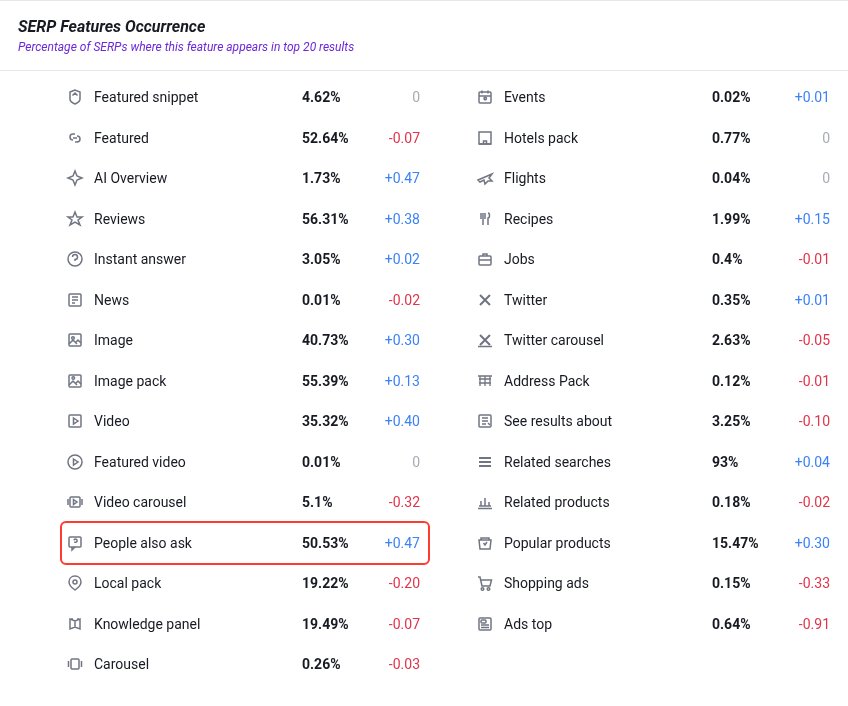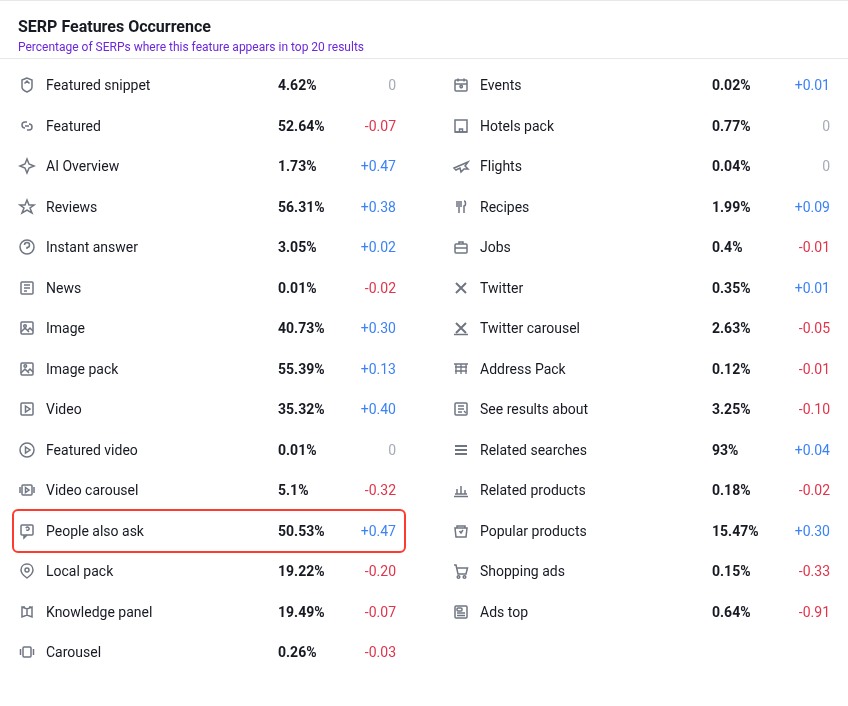--- a/index.html
+++ b/index.html
@@ -5,37 +5,39 @@
   * { box-sizing: border-box; }
   body {
     margin: 0;
     font-family: -apple-system, BlinkMacSystemFont, "Segoe UI", Roboto, Arial, sans-serif;
     background: #fff;
     color: #171a22;
     width: 848px;
   }
   .border-top { border-top: 1px solid #e6e8ea; }
   .header {
-    padding: 16px 18px 4px 18px;
+    padding: 16px 18px 16px 18px;
     border-bottom: 1px solid #e6e8ea;
+    font-style: italic;
   }
   .title {
     font-size: 16px;
     font-weight: 700;
     color: #171a22;
     margin: 0 0 4px 0;
   }
   .subtitle {
     font-size: 12px;
     color: #6d28d9;
     margin: 0;
   }
   .grid {
     display: flex;
     padding: 6px 18px 16px 18px;
+    margin-left: 48px;
   }
   .col {
     flex: 1;
     display: flex;
     flex-direction: column;
   }
   .col + .col { margin-left: 56px; }
   .row {
     display: flex;
     align-items: center;
@@ -275,21 +277,21 @@
         <span class="delta zero">0</span>
       </div>
       <div class="row">
         <span class="icon">
           <svg viewBox="0 0 18 18">
             <use href="#i-recipes-icon"></use>
           </svg>
         </span>
         <span class="label">Recipes</span>
         <span class="pct">1.99%</span>
-        <span class="delta pos">+0.09</span>
+        <span class="delta pos">+0.15</span>
       </div>
       <div class="row">
         <span class="icon">
           <svg viewBox="0 0 18 18">
             <use href="#i-jobs-icon"></use>
           </svg>
         </span>
         <span class="label">Jobs</span>
         <span class="pct">0.4%</span>
         <span class="delta neg">-0.01</span>

